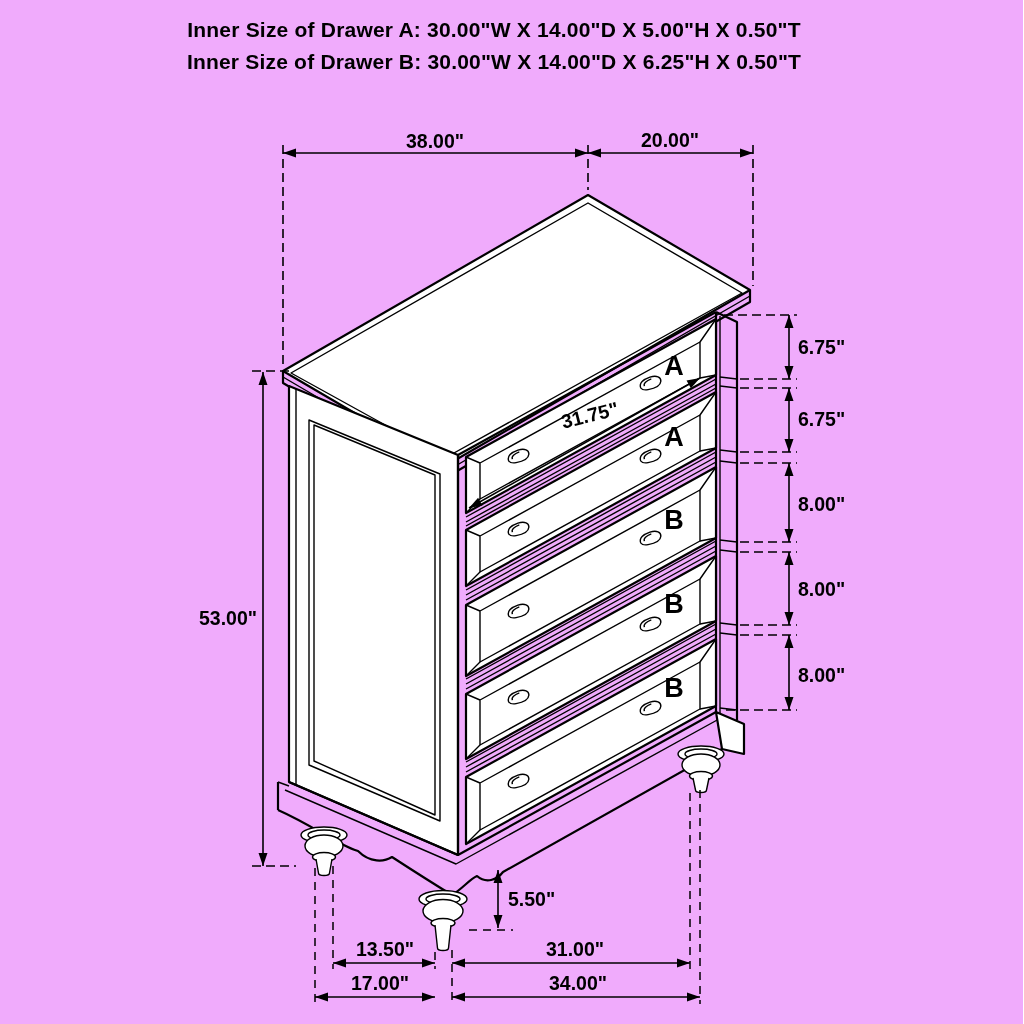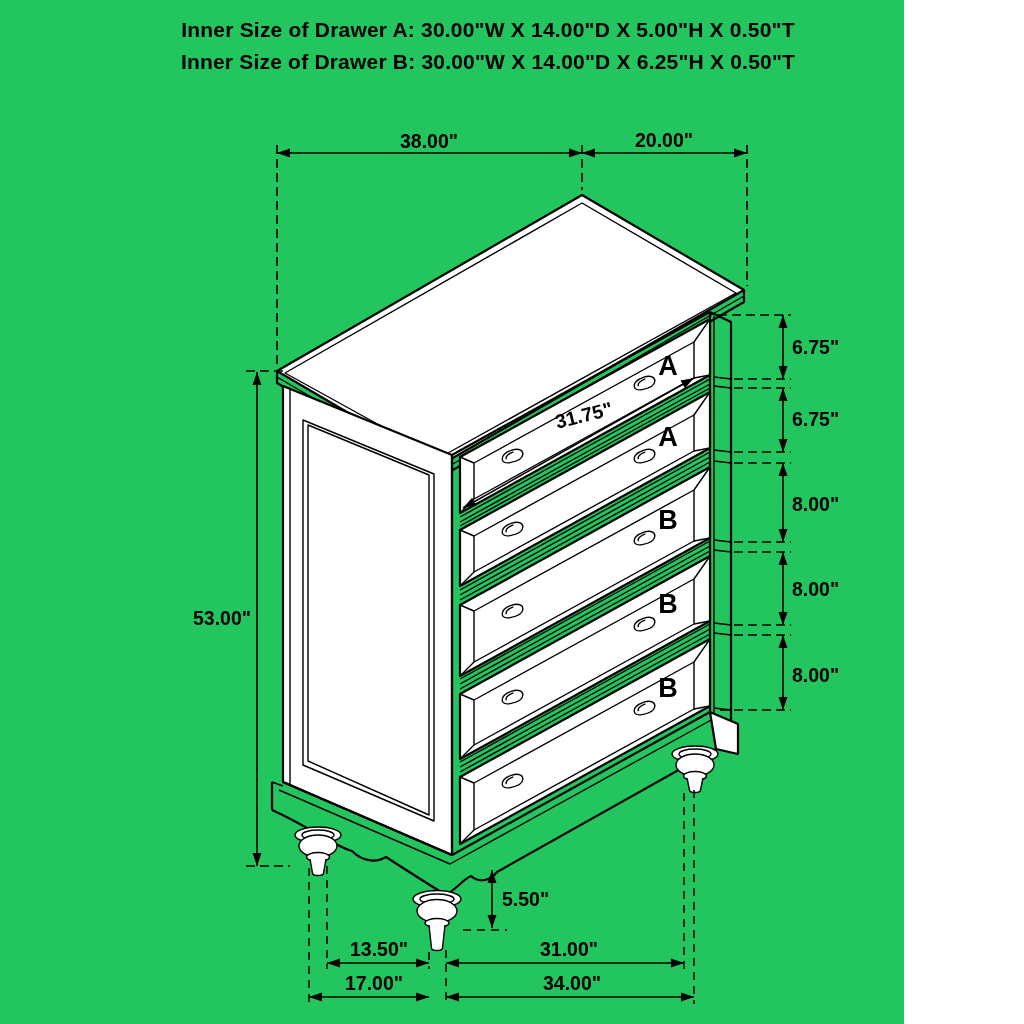--- a/index.html
+++ b/index.html
@@ -1,16 +1,16 @@
 <!DOCTYPE html>
 <html><head>
 <meta charset="utf-8">
 <style>
   html,body{margin:0;padding:0;background:#ffffff;}
-  .stage{width:904px;height:1024px;position:relative;background:#22c55e;overflow:hidden;}
+  .stage{width:1017px;height:1024px;position:relative;background:#f0abfc;overflow:hidden;padding-left:6px;}
   svg{display:block;}
   text{font-family:"Liberation Sans", sans-serif;font-weight:bold;fill:#000;}
   .hdr{font-size:21px;letter-spacing:0.2px;}
   .dt{font-size:19.5px;}
   .dl{font-size:27px;}
   .ln2{stroke:#000;stroke-width:2.2;fill:none;stroke-linejoin:round;}
   .ln1{stroke:#000;stroke-width:1.4;fill:none;stroke-linejoin:round;}
   .fw{fill:#fff;stroke:#000;stroke-width:2.2;stroke-linejoin:round;}
   .fw1{fill:#fff;stroke:#000;stroke-width:1.4;stroke-linejoin:round;}
   .dim{stroke:#000;stroke-width:1.6;fill:none;}

